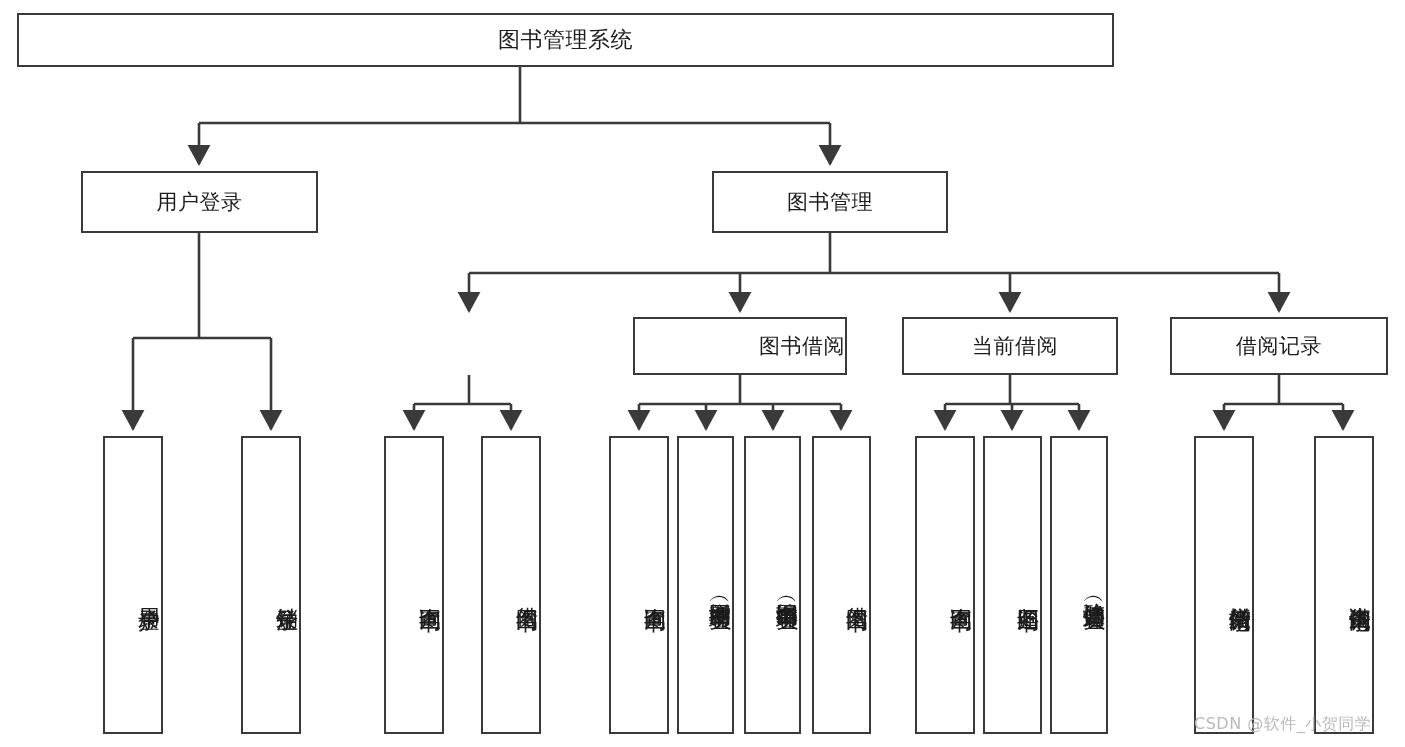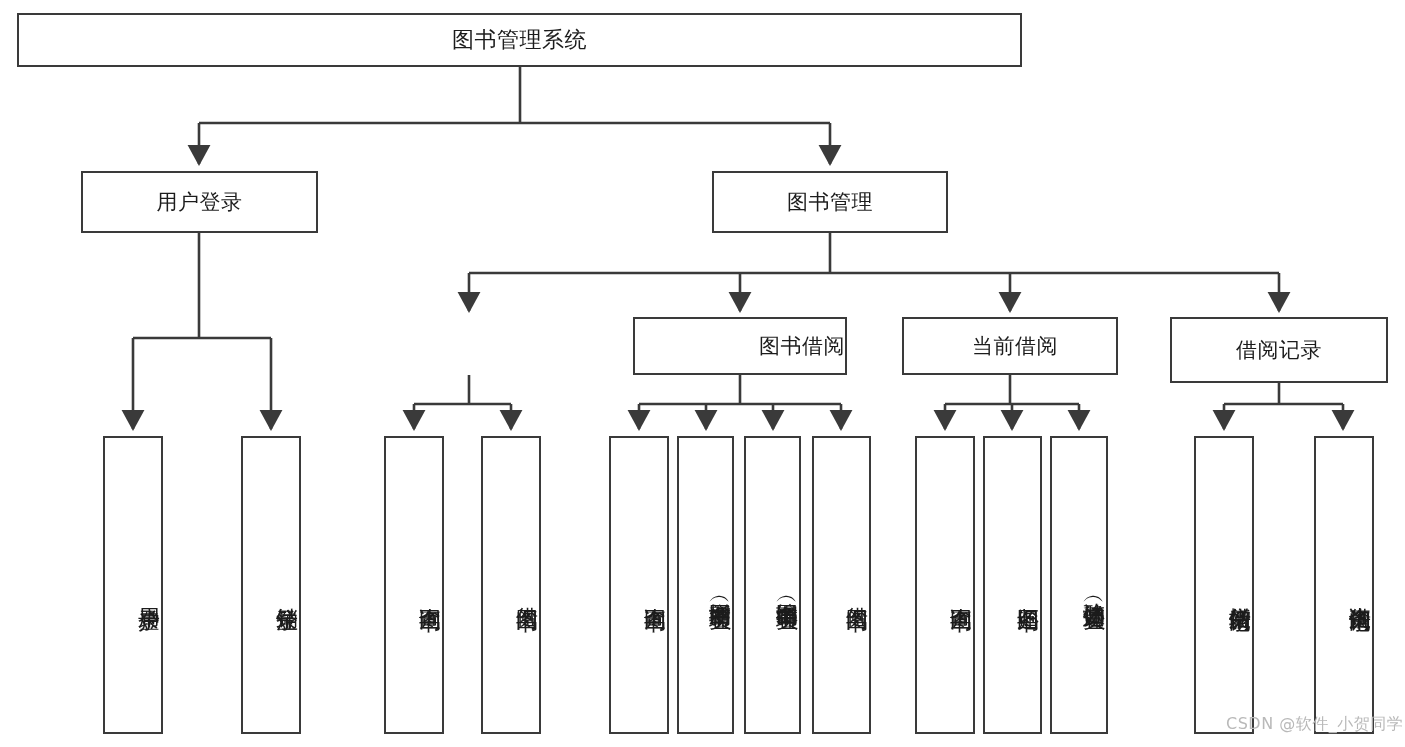--- a/index.html
+++ b/index.html
@@ -117,38 +117,38 @@
       <path d="M 1012 404 L 1012 429" marker-end="url(#arrow)"></path>
       <path d="M 1079 404 L 1079 429" marker-end="url(#arrow)"></path>
 
       <path d="M 1279 375 L 1279 404"></path>
       <path d="M 1224 404 L 1343 404"></path>
       <path d="M 1224 404 L 1224 429" marker-end="url(#arrow)"></path>
       <path d="M 1343 404 L 1343 429" marker-end="url(#arrow)"></path>
     </g>
   </svg>
 
-  <div class="node node-h node-root" style="left:17px; top:13px; width:1005px; height:54px;">
+  <div class="node node-h node-root" style="left:17px; top:13px; width:1097px; height:54px;">
     <span>图书管理系统</span>
   </div>
 
   <div class="node node-h" style="left:81px; top:171px; width:237px; height:62px;">
     <span>用户登录</span>
   </div>
   <div class="node node-h" style="left:712px; top:171px; width:236px; height:62px;">
     <span>图书管理</span>
   </div>
 
   <div class="node node-h" style="left:633px; top:317px; width:214px; height:58px;justify-content:flex-end;">
     <span>图书借阅</span>
   </div>
   <div class="node node-h" style="left:902px; top:317px; width:216px; height:58px;padding-left:10px;">
     <span>当前借阅</span>
   </div>
-  <div class="node node-h" style="left:1170px; top:317px; width:218px; height:66px;">
+  <div class="node node-h" style="left:1170px; top:317px; width:218px; height:58px;">
     <span>借阅记录</span>
   </div>
 
   <div class="node node-v" style="left:103px; top:436px; width:60px; height:298px;">
     <span class="vtext">用户登录</span>
   </div>
   <div class="node node-v" style="left:241px; top:436px; width:60px; height:298px;">
     <span class="vtext">注销登录</span>
   </div>
 
@@ -182,15 +182,15 @@
     <span class="vtext">确认归还（管理员）</span>
   </div>
 
   <div class="node node-v" style="left:1194px; top:436px; width:60px; height:298px;">
     <span class="vtext">新增借阅记录</span>
   </div>
   <div class="node node-v" style="left:1314px; top:436px; width:60px; height:298px;">
     <span class="vtext">查询借阅记录</span>
   </div>
 
-  <div class="watermark" style="left:1194px; top:714px;margin-left:32px;">CSDN @软件_小贺同学</div>
+  <div class="watermark" style="left:1194px; top:714px;">CSDN @软件_小贺同学</div>
 
 </div>
 
 </body></html>

